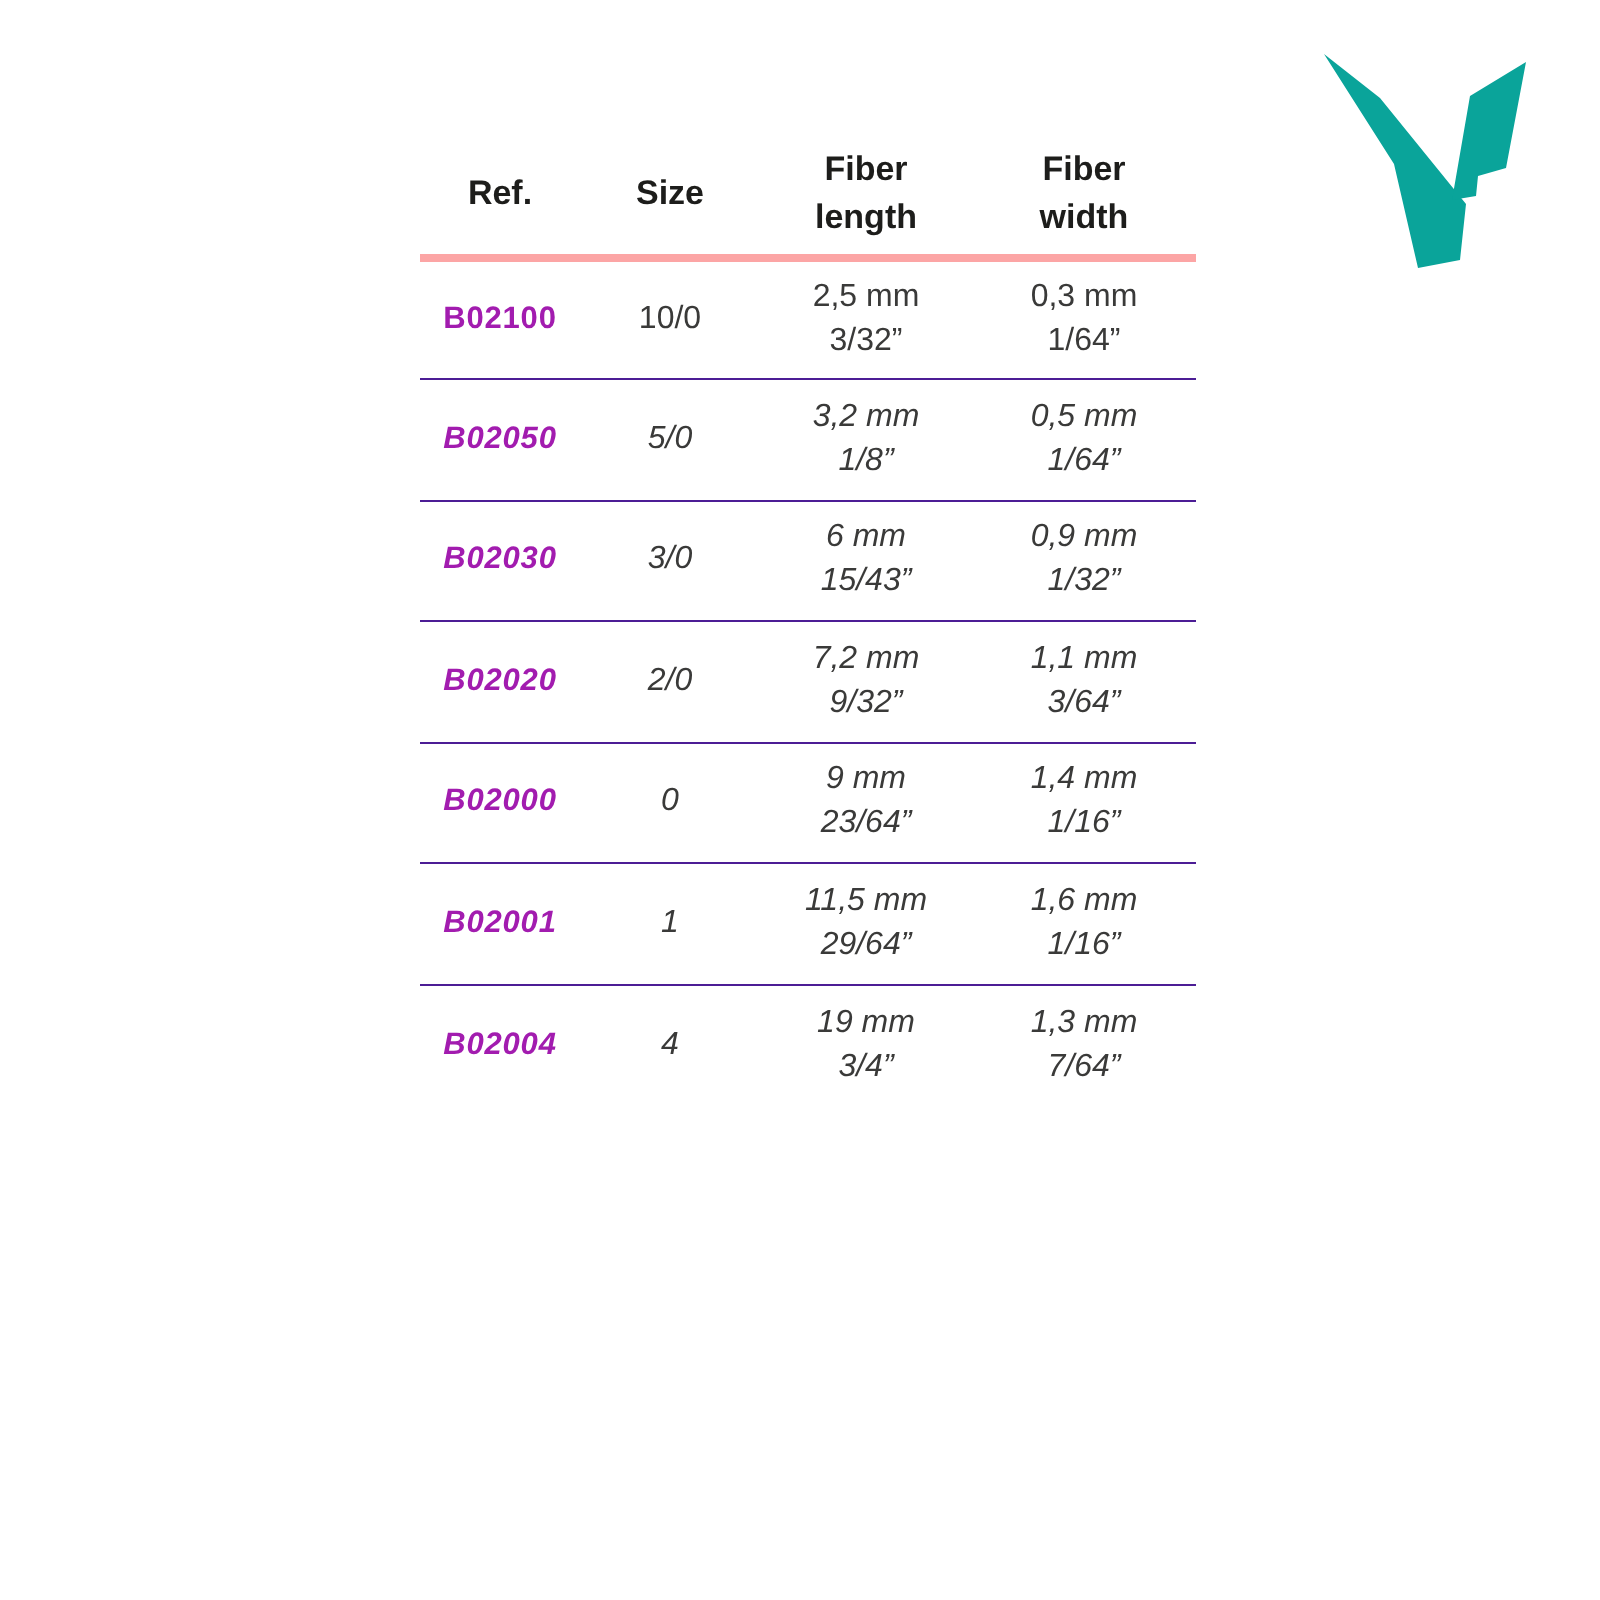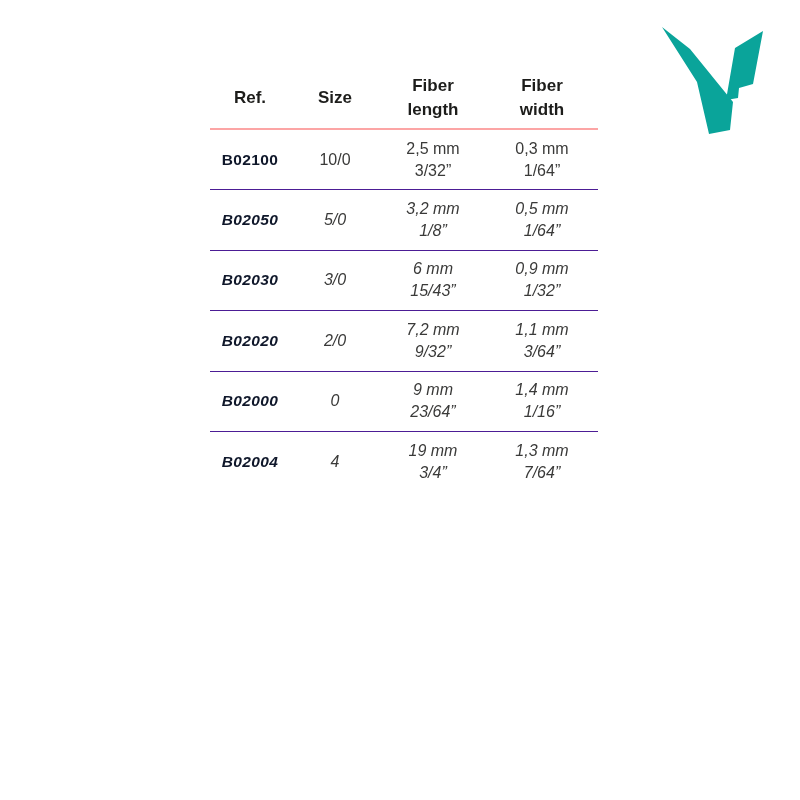--- a/index.html
+++ b/index.html
@@ -34,34 +34,34 @@
   thead th {
     font-size: 17px;
     line-height: 24px;
     font-weight: 700;
     color: #1d1d1b;
     text-align: center;
     vertical-align: middle;
     white-space: pre-line;
     padding: 0 0 6px 0;
   }
-  thead { border-bottom: 2px solid #fca5a5; }
+  thead { border-bottom: 4px solid #fca5a5; }
   tbody tr { height: 60.5px; }
   tbody tr + tr { border-top: 1px solid #4c1d95; font-style: italic; }
   tbody td {
     text-align: center;
     vertical-align: middle;
     font-size: 16px;
     line-height: 22px;
     color: #3a3a39;
     padding: 0;
   }
   tbody td.ref {
     font-weight: 700;
-    color: #0f172a;
+    color: #a21caf;
     letter-spacing: 0.4px;
     font-size: 15.5px;
   }
   td .mm, td .in { display: block; }
 </style>
 </head>
 <body>
 
 <div class="page">
 
@@ -147,20 +147,32 @@
     <td class="len">
       <span class="mm">9 mm</span>
       <span class="in">23/64”</span>
     </td>
     <td class="wid">
       <span class="mm">1,4 mm</span>
       <span class="in">1/16”</span>
     </td>
   </tr>
 
+  <tr>
+    <td class="ref">B02001</td>
+    <td class="size">1</td>
+    <td class="len">
+      <span class="mm">11,5 mm</span>
+      <span class="in">29/64”</span>
+    </td>
+    <td class="wid">
+      <span class="mm">1,6 mm</span>
+      <span class="in">1/16”</span>
+    </td>
+  </tr>
 
 
 
   <tr>
     <td class="ref">B02004</td>
     <td class="size">4</td>
     <td class="len">
       <span class="mm">19 mm</span>
       <span class="in">3/4”</span>
     </td>

